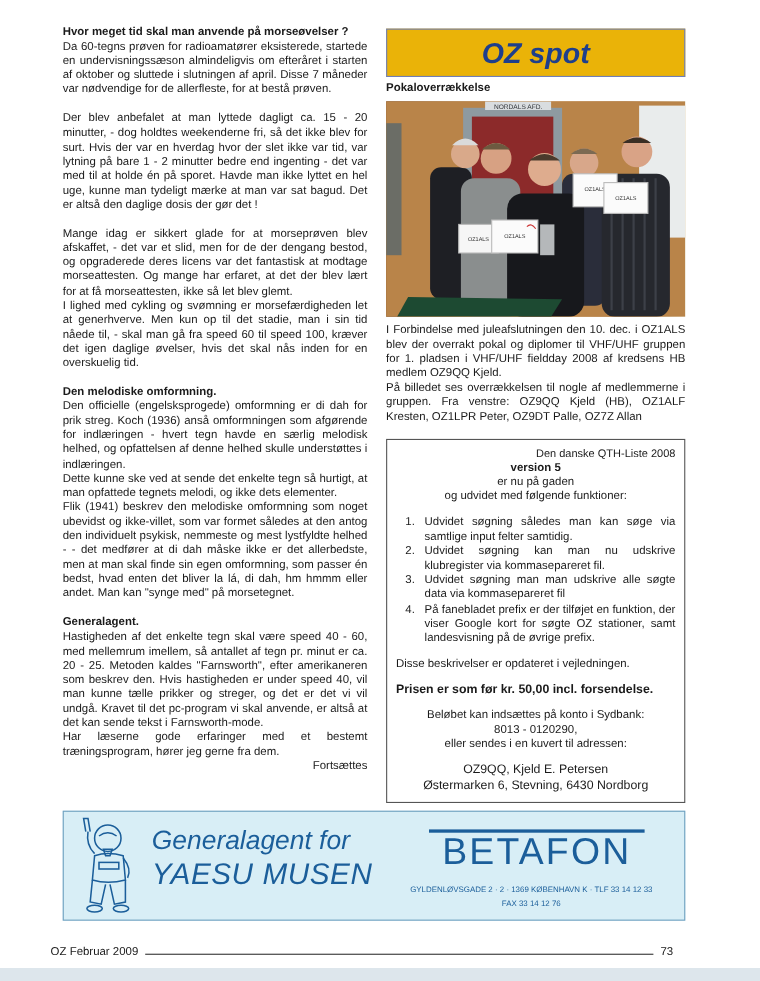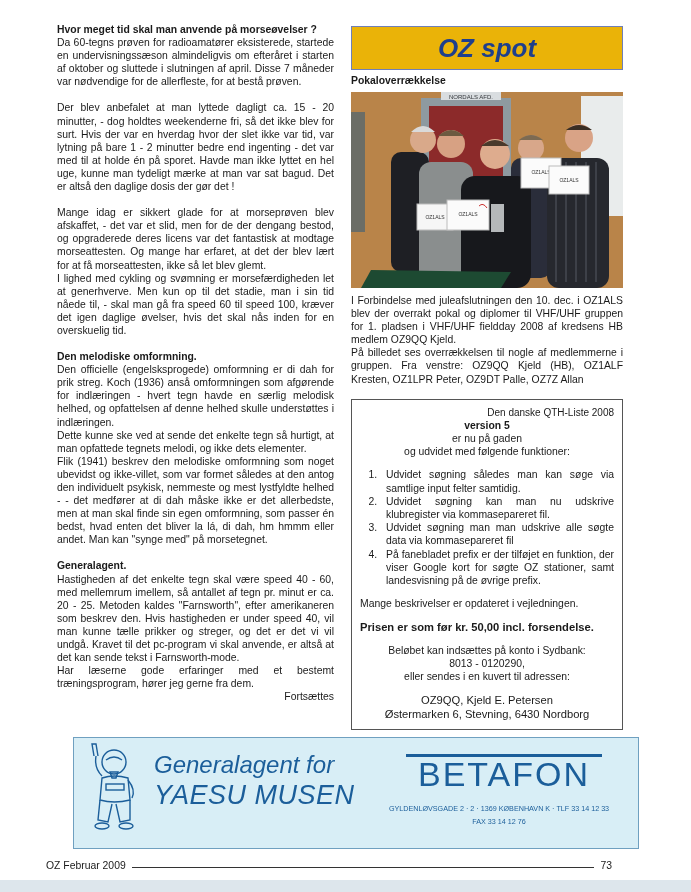--- a/index.html
+++ b/index.html
@@ -38,22 +38,22 @@
   .qth-box .title { font-weight: normal; font-size: 10px; text-align: right; }
   .qth-box .version { font-weight: bold; text-align: center; }
   .qth-box ol { margin: 10px 0 0 0; padding-left: 20px; text-align: justify; }
   .qth-box li { padding-left: 6px; }
   .qth-box .note { margin-top: 10px; }
   .qth-box .price { margin-top: 10px; font-weight: bold; font-size: 11.2px; }
   .qth-box .bank { margin-top: 10px; text-align: center; }
   .qth-box .addr { margin-top: 10px; text-align: center; font-weight: normal; font-size: 11.2px; line-height: 14px; }
 
   .ad {
-    position: absolute; left: 57px; top: 737px; width: 566px; height: 112px;
-    background: #d8eef6; border: 1px solid #6fa0c0; box-sizing: border-box; margin-left: 16px;
+    position: absolute; left: 57px; top: 737px; width: 566px; height: 100px;
+    background: #d8eef6; border: 1px solid #6fa0c0; box-sizing: border-box;
   }
   .ad .mascot { position: absolute; left: 8px; top: 4px; }
   .ad .slogan { position: absolute; left: 80px; top: 12px; color: #1b5e9a; font-style: italic; line-height: 30px; }
   .ad .slogan .l1 { font-size: 24px; }
   .ad .slogan .l2 { font-size: 27px; letter-spacing: 0.5px; }
   .ad .brand {
     position: absolute; left: 332px; top: 16px; width: 196px; text-align: center;
     color: #1b5e9a; font-size: 34px; letter-spacing: 2px; font-weight: normal;
     border-top: 3px solid #1b5e9a; line-height: 32px; padding-top: 1px;
   }
@@ -170,21 +170,21 @@
     <div class="title">Den danske QTH-Liste 2008</div>
     <div class="version">version 5</div>
     <div class="center">er nu på gaden</div>
     <div class="center">og udvidet med følgende funktioner:</div>
     <ol>
       <li>Udvidet søgning således man kan søge via samtlige input felter samtidig.</li>
       <li>Udvidet søgning kan man nu udskrive klubregister via kommasepareret fil.</li>
       <li>Udvidet søgning man man udskrive alle søgte data via kommasepareret fil</li>
       <li>På fanebladet prefix er der tilføjet en funktion, der viser Google kort for søgte OZ stationer, samt landesvisning på de øvrige prefix.</li>
     </ol>
-    <div class="note">Mange beskrivelser er opdateret i vejledningen.</div>
+    <div class="note">Disse beskrivelser er opdateret i vejledningen.</div>
     <div class="price">Prisen er som før kr. 50,00 incl. forsendelse.</div>
     <div class="bank">
       <div>Beløbet kan indsættes på konto i Sydbank:</div>
       <div>8013 - 0120290,</div>
       <div>eller sendes i en kuvert til adressen:</div>
     </div>
     <div class="addr">
       <div>OZ9QQ, Kjeld E. Petersen</div>
       <div>Østermarken 6, Stevning, 6430 Nordborg</div>
     </div>

